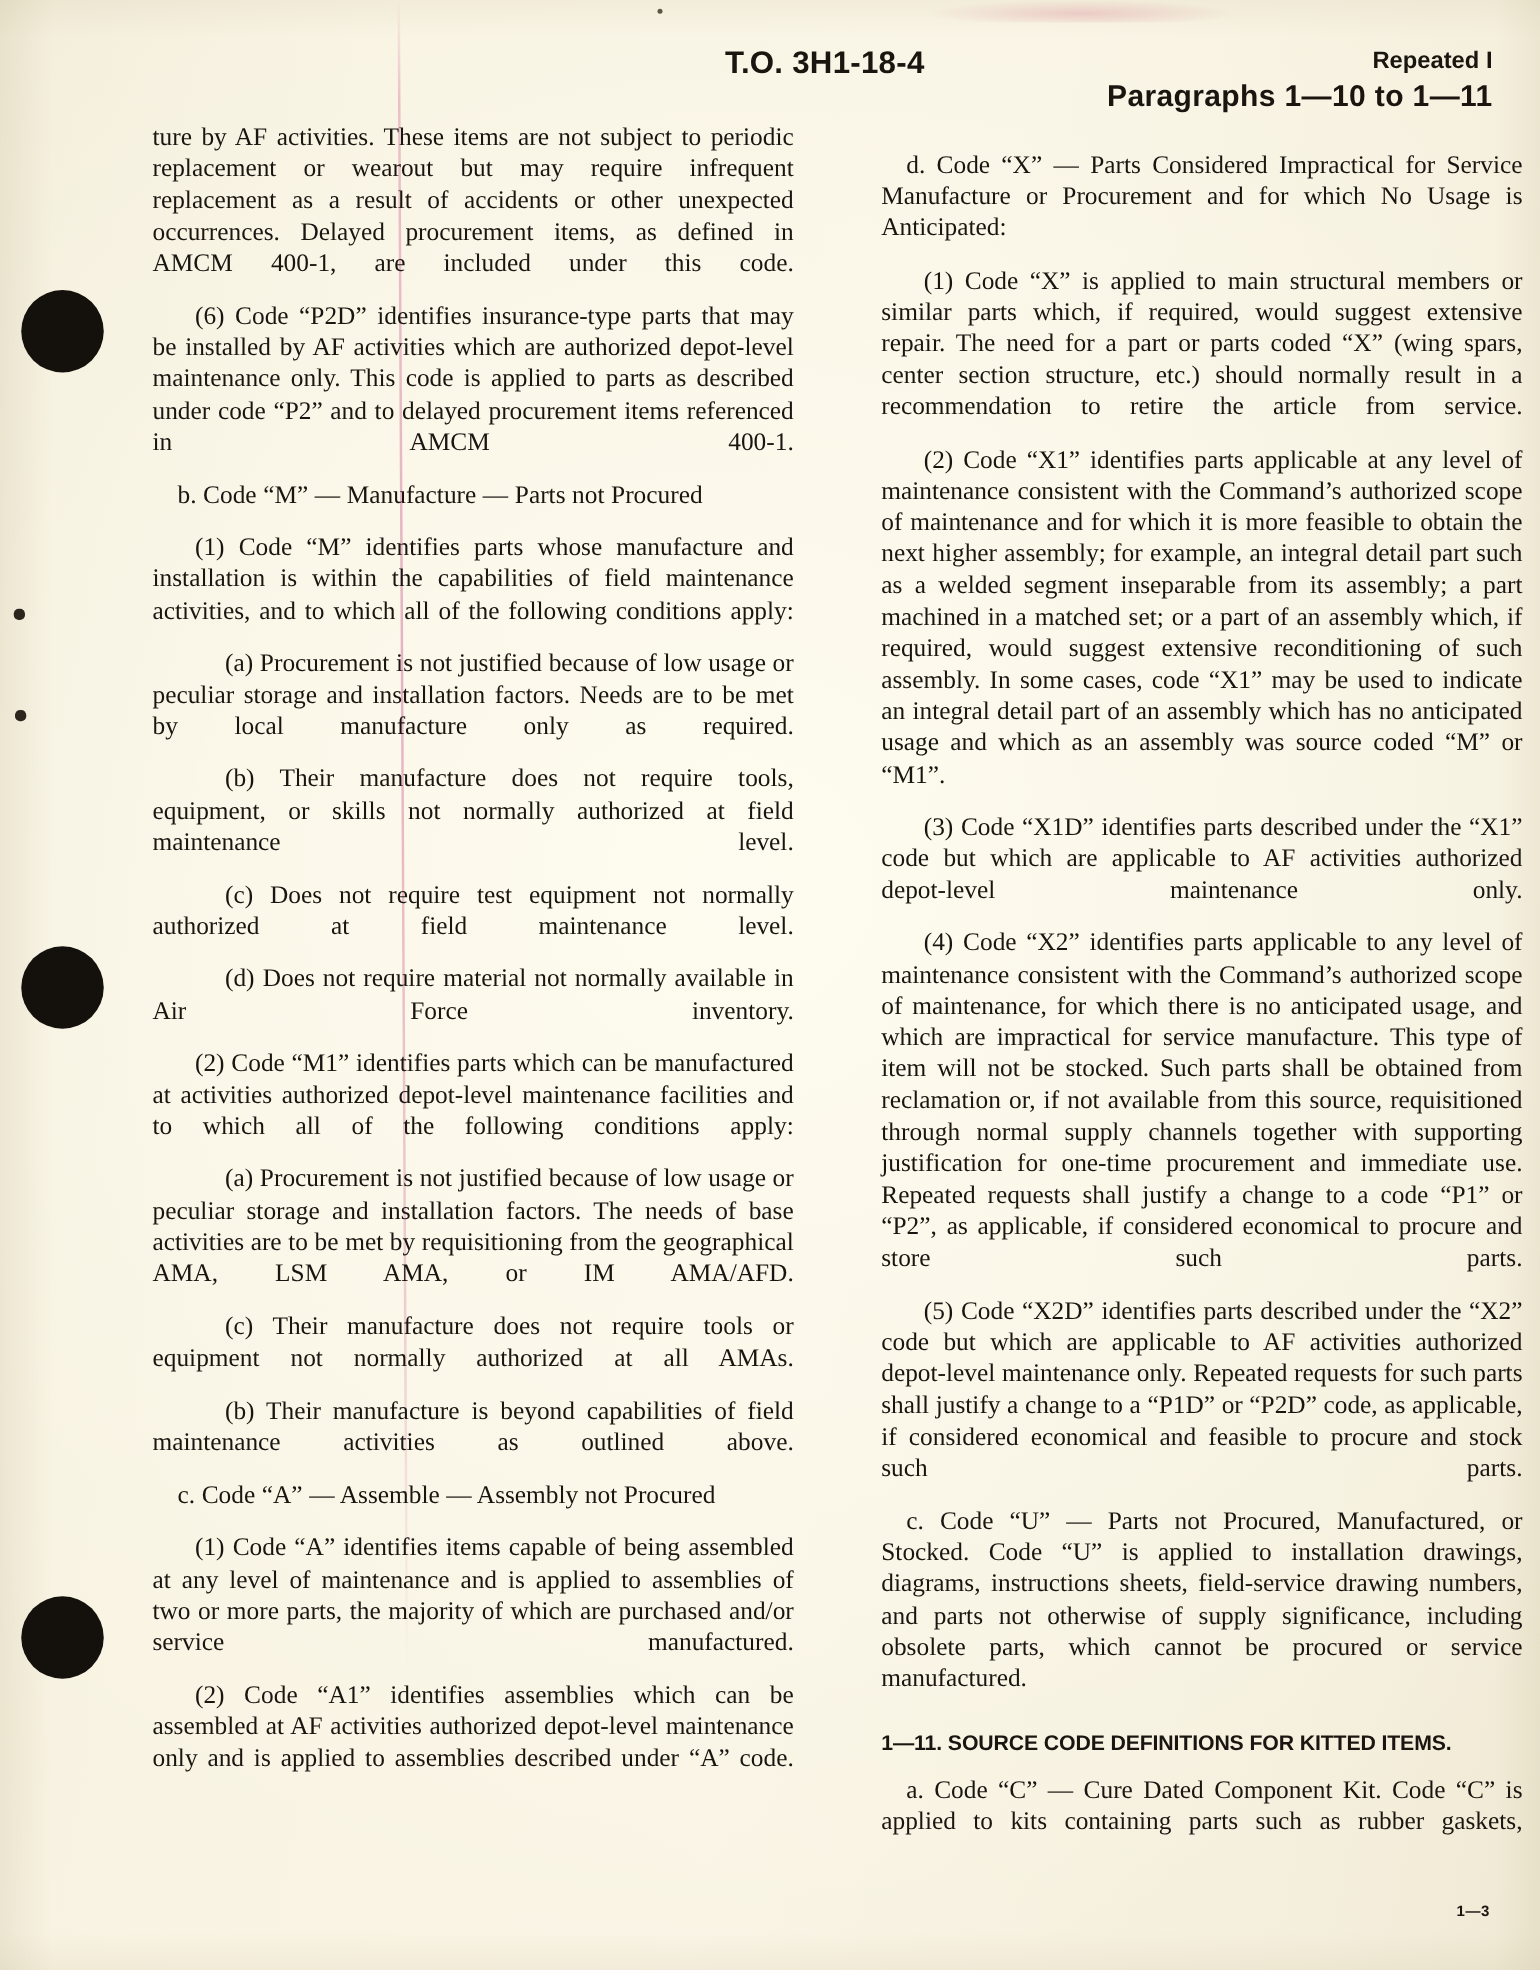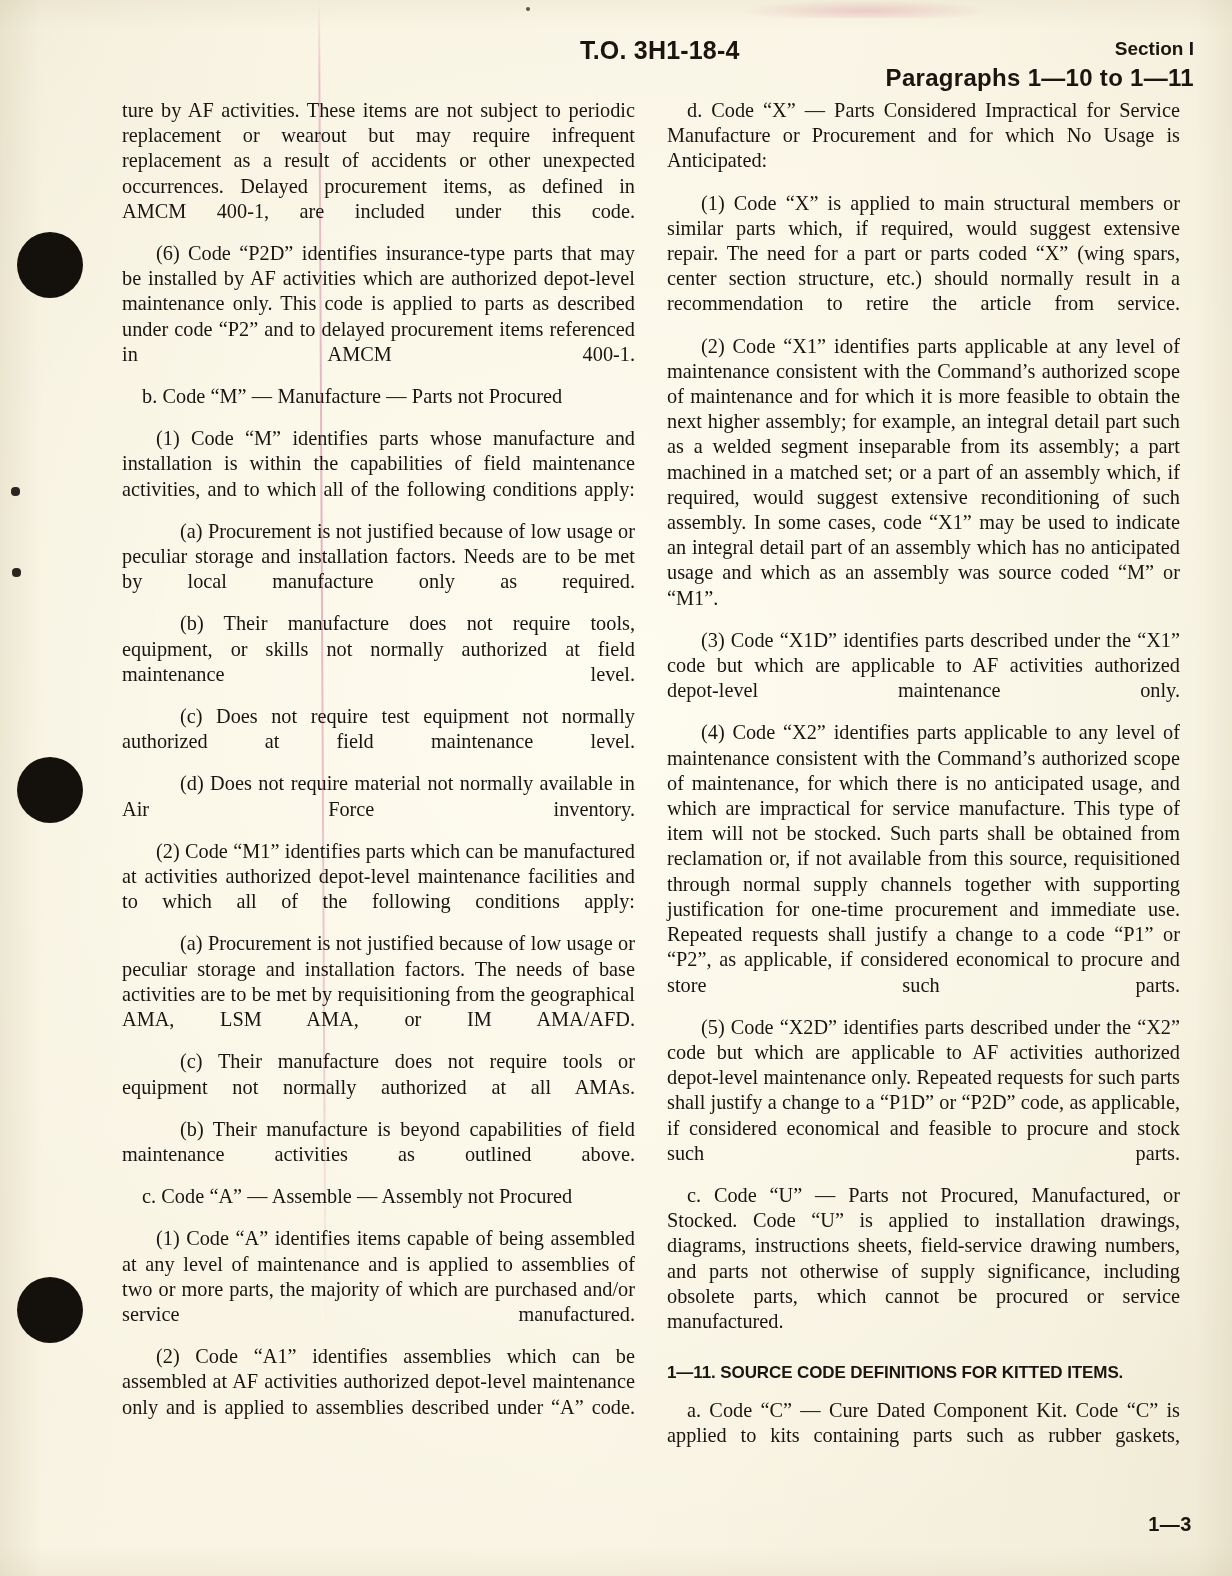--- a/index.html
+++ b/index.html
@@ -132,21 +132,21 @@
     top: 98px;
     width: 992px;
     height: 1420px;
   }
   .col {
     position: absolute;
     top: 0;
     width: 513px;
   }
   .col-left  { left: 122px; }
-  .col-right { left: 667px; }
+  .col-right { left: 705px; margin-top: 22px; }
 
   .para {
     font-size: 20.3px;
     line-height: 25.2px;
     text-align: justify;
     text-align-last: left;
     margin: 0 0 17px 0;
     word-spacing: 0.2px;
     hyphens: none;
   }
@@ -163,21 +163,21 @@
     margin: 26px 0 13px 0;
     letter-spacing: -0.1px;
   }
 
   .page-number {
     position: absolute;
     right: 40px;
     bottom: 40px;
     font-family: "Liberation Sans", "DejaVu Sans", sans-serif;
     font-weight: bold;
-    font-size: 20px;
+    font-size: 12px;
     letter-spacing: .5px;
     color: #1b1510;
   }
 
   
   .para, .heading-sans, .to-number, .section-label, .para-range, .page-number {
     text-rendering: optimizeLegibility;
   }
 </style>
 </head>
@@ -192,21 +192,21 @@
   <div class="pink-smudge"></div>
   <div class="speck s1"></div>
   <div class="speck s2"></div>
   <div class="speck s3"></div>
   <div class="hole h1"></div>
   <div class="hole h2"></div>
   <div class="hole h3"></div>
 
   <div class="header">
     <div class="to-number">T.O.  3H1-18-4</div>
-    <div class="section-label">Section  I</div>
+    <div class="section-label">Repeated  I</div>
     <div class="para-range">Paragraphs  1—10  to  1—11</div>
   </div>
 
   <div class="columns">
 
     <div class="col col-left">
       <p class="para last-full">ture by AF activities. These items are not subject to periodic replacement or wearout but may require infrequent replacement as a result of accidents or other unexpected occurrences. Delayed procurement items, as defined in AMCM 400-1, are included under this code.</p>
       <p class="para indent last-full">(6) Code “P2D” identifies insurance-type parts that may be installed by AF activities which are authorized depot-level maintenance only. This code is applied to parts as described under code “P2” and to delayed procurement items referenced in AMCM 400-1.</p>
       <p class="para indent-sm">b. Code  “M” — Manufacture — Parts  not  Procured</p>
       <p class="para indent last-full">(1) Code “M” identifies parts whose manufacture and installation is within the capabilities of field maintenance activities, and to which all of the following conditions apply:</p>

